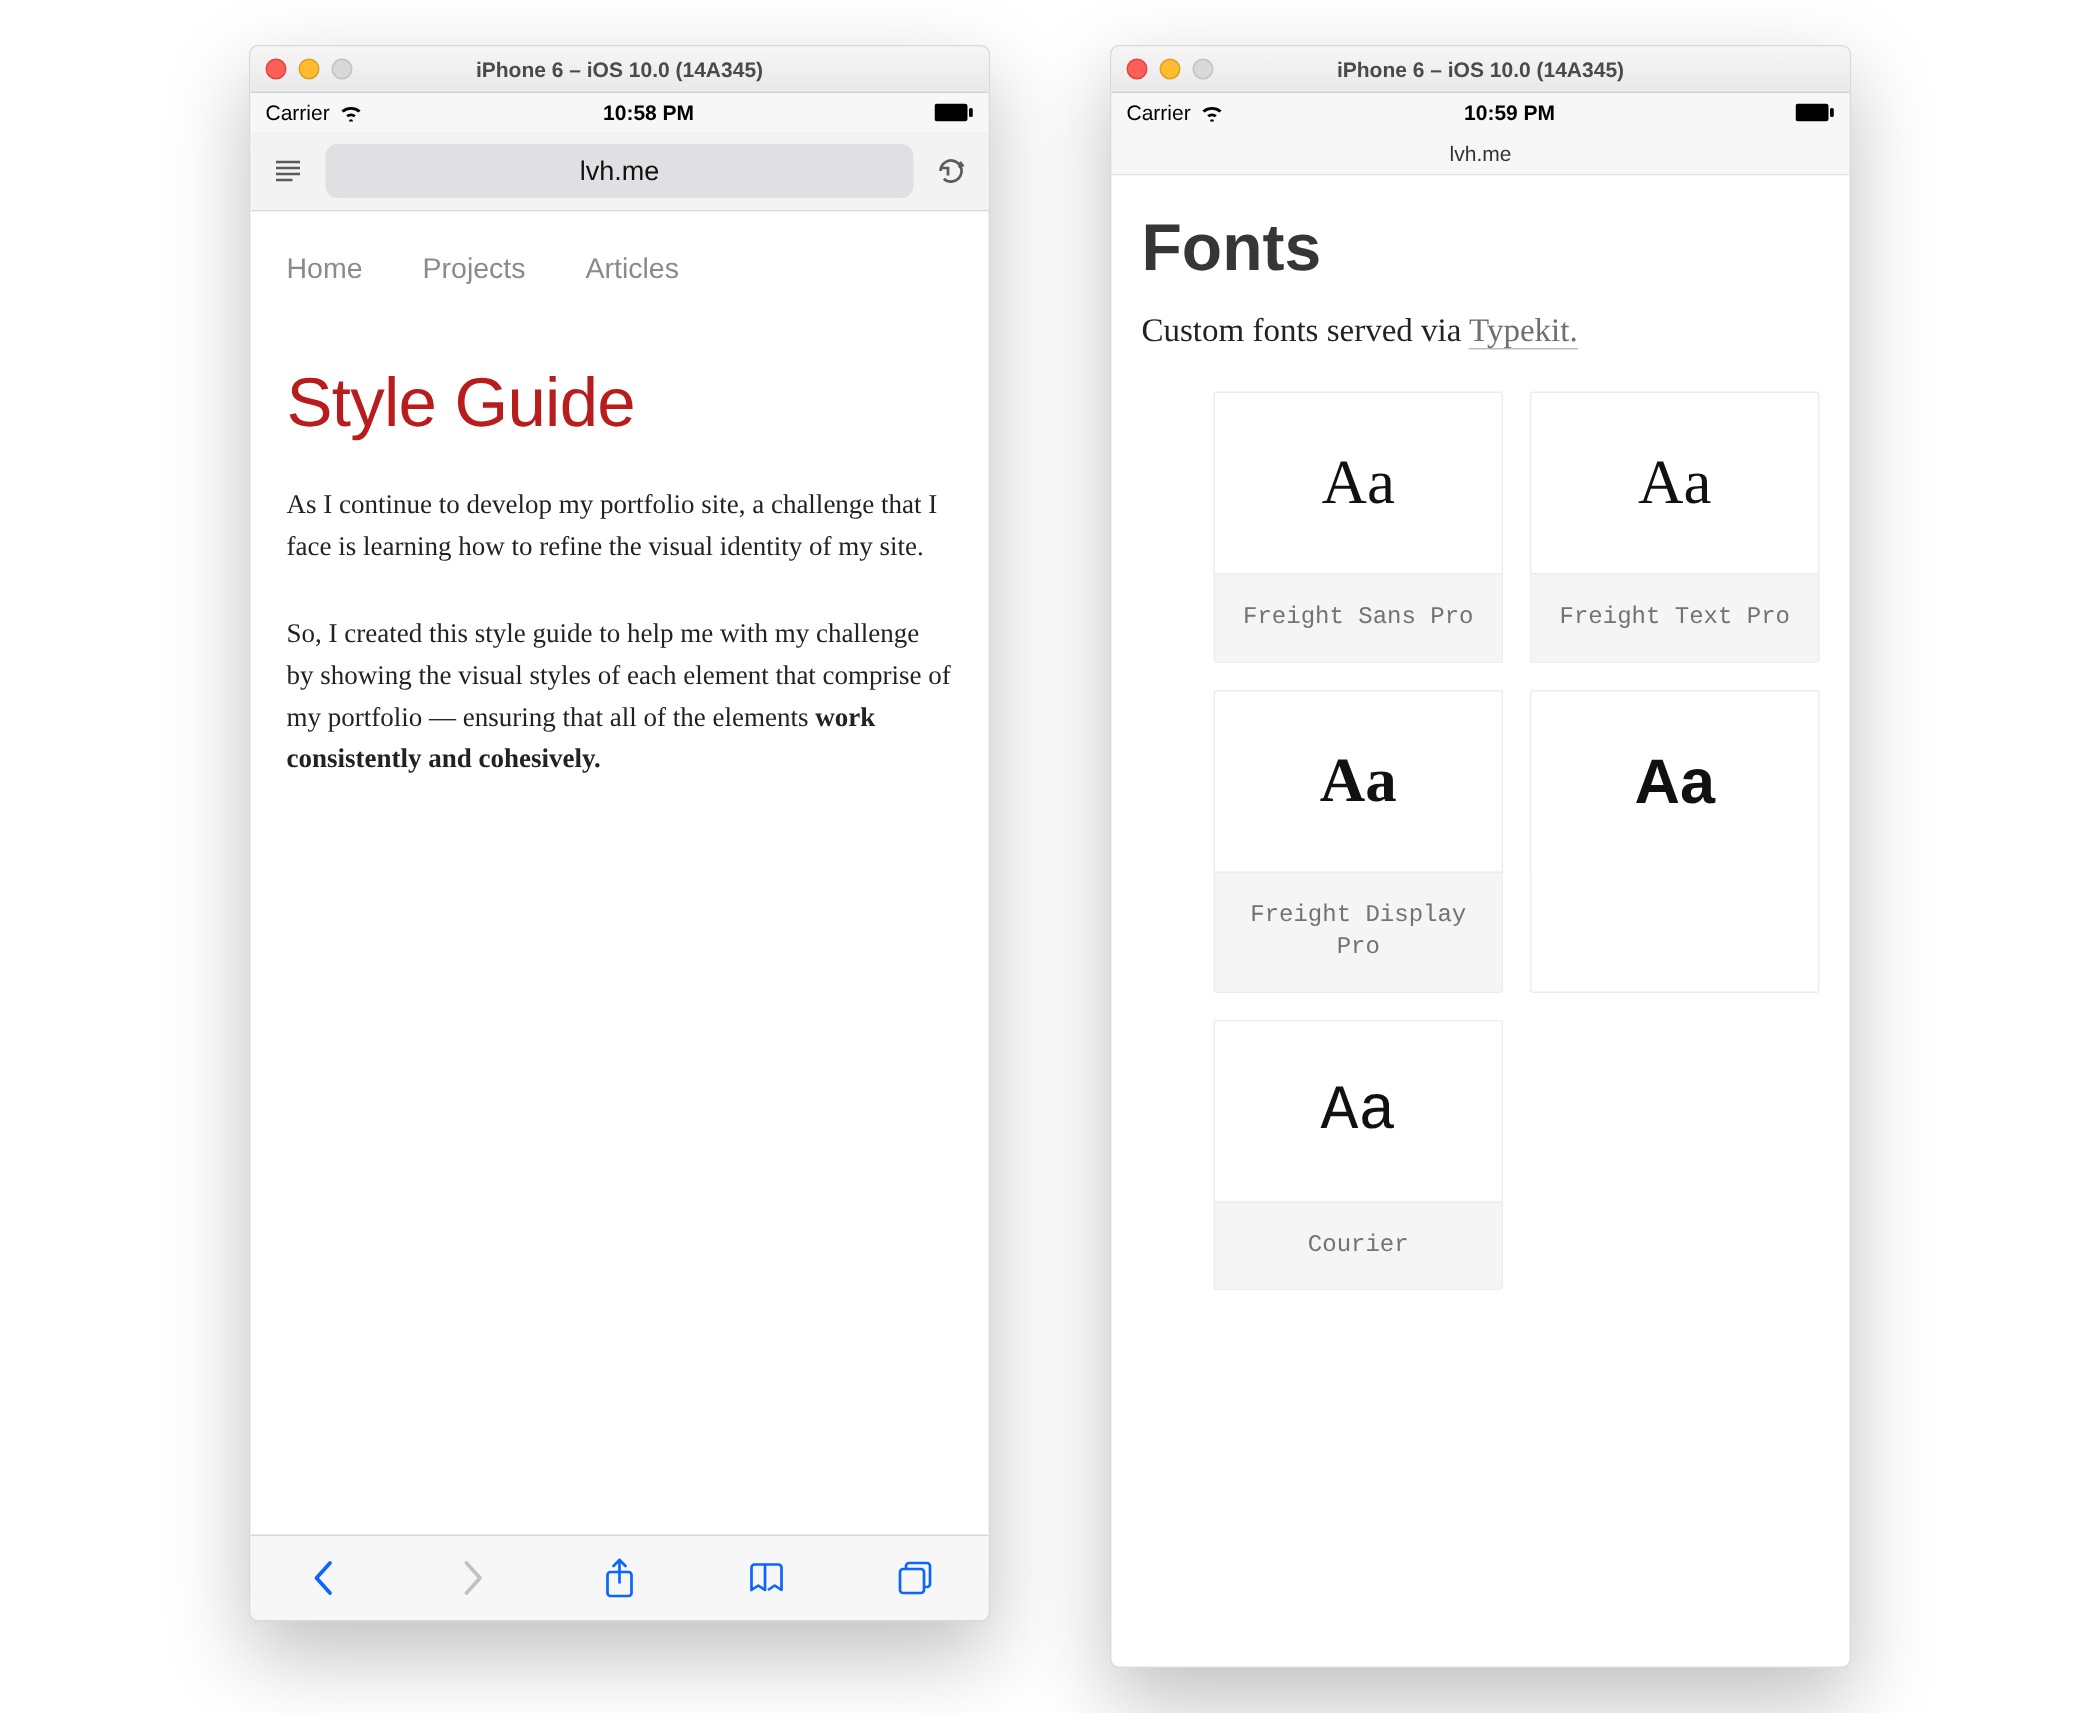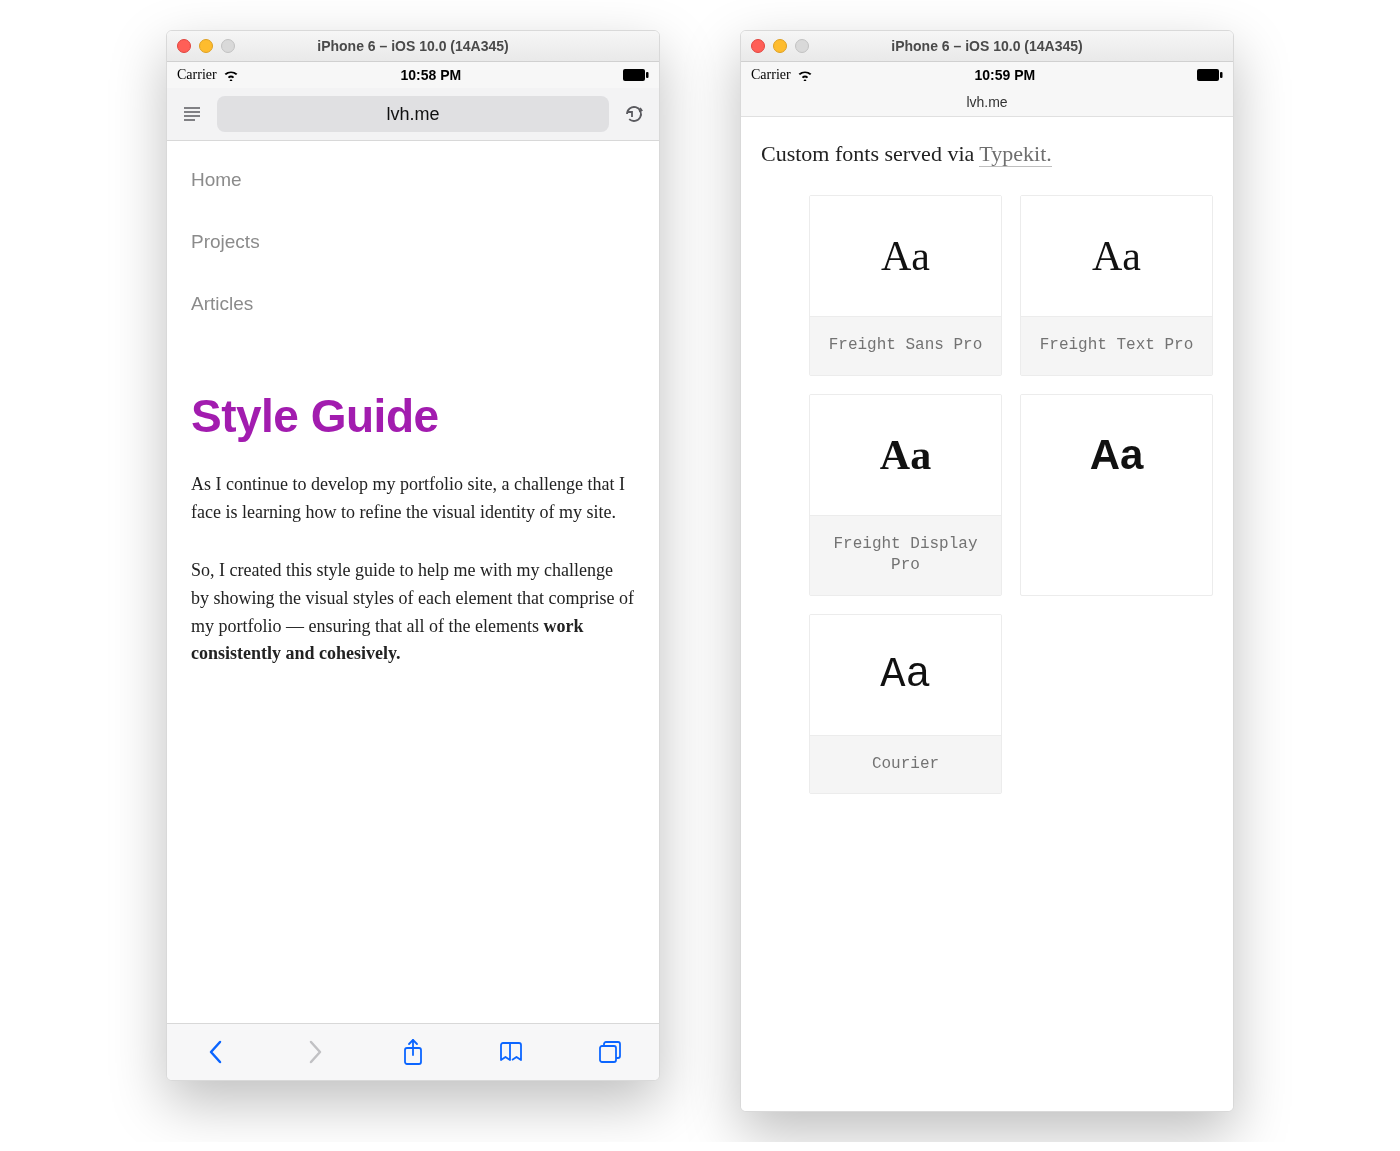--- a/index.html
+++ b/index.html
@@ -10,35 +10,35 @@
   .mac-titlebar{display:flex;align-items:center;height:30px;background:linear-gradient(#f6f6f6,#e9e9e9);border-bottom:1px solid #d0d0d0;padding:0 10px;position:relative;}
   .traffic{display:flex;gap:8px;}
   .traffic span{width:12px;height:12px;border-radius:50%;display:block;}
   .tl-red{background:#ff5f57;border:1px solid #e04640;}
   .tl-yellow{background:#febc2e;border:1px solid #dea023;}
   .tl-gray{background:#d9d9d9;border:1px solid #c2c2c2;}
   .mac-title{position:absolute;left:0;right:0;text-align:center;font-size:14px;color:#4a4a4a;pointer-events:none;font-weight:bold;}
 
   
   .ios-status{display:flex;align-items:center;justify-content:space-between;height:26px;padding:0 10px;font-size:14px;color:#000;background:#f7f7f7;}
-  .ios-status .left,.ios-status .right{display:flex;align-items:center;gap:6px;font-family:Liberation Serif, serif;}
+  .ios-status .left,.ios-status .right{display:flex;align-items:center;gap:6px;}
   .ios-status .center{font-weight:600;}
   .wifi-icon svg,.batt-icon svg{display:block;}
 
   
   .safari-bar{display:flex;align-items:center;height:52px;background:#f3f3f4;border-bottom:1px solid #d8d8d8;padding:0 10px;gap:10px;}
   .addr-pill{flex:1;height:36px;background:#e0e0e2;border-radius:8px;display:flex;align-items:center;justify-content:center;font-size:18px;color:#111;position:relative;}
   .reader-btn,.reload-btn{width:30px;height:36px;display:flex;align-items:center;justify-content:center;color:#5a5a5f;}
   .safari-bar-slim{height:28px;background:#f7f7f7;border-bottom:1px solid #e0e0e0;display:flex;align-items:center;justify-content:center;font-size:14px;color:#333;}
 
   
   .page{background:#fff;padding:28px 24px 34px;min-height:820px;}
-  .nav-links{display:flex;gap:40px;margin-bottom:74px;flex-direction:column;}
+  .nav-links{display:flex;gap:40px;margin-bottom:50px;}
   .nav-links a{color:#8b8b8b;text-decoration:none;font-size:19px;}
-  h1.styleguide{font-size:46px;font-weight:700;color:#a21caf;margin:0 0 28px;letter-spacing:-0.5px;}
+  h1.styleguide{font-size:46px;font-weight:400;color:#b91c1c;margin:0 0 28px;letter-spacing:-0.5px;}
   .prose p{font-family:Liberation Serif, serif;font-size:18px;line-height:1.55;color:#222;margin:0 0 30px;}
   .prose strong{font-weight:700;}
   .prose .ul-link{color:#6f6f6f;border-bottom:1px solid #bfbfbf;text-decoration:none;}
 
   
   .safari-toolbar{height:56px;display:flex;align-items:center;justify-content:space-around;border-top:1px solid #d8d8d8;background:#f7f7f8;}
   .safari-toolbar .tb-btn{width:40px;height:40px;display:flex;align-items:center;justify-content:center;}
   .tb-blue{color:#0b65ff;}
   .tb-gray{color:#c1c1c4;}
 
@@ -188,20 +188,21 @@
             </svg>
         </span>
       </div>
     </div>
 
     <div class="safari-bar-slim">
       <span>lvh.me</span>
     </div>
 
     <div class="page-r">
+      <h1 class="fonts">Fonts</h1>
       <p class="lede">
         <span>Custom fonts served via </span><a href="#" class="ul-link">Typekit.</a>
       </p>
       <div class="font-grid" id="font-grid">
           <div class="font-card">
             <div class="font-sample serif">Aa</div>
             <div class="font-label">Freight Sans Pro</div>
           </div>
           <div class="font-card">
             <div class="font-sample serif">Aa</div>

